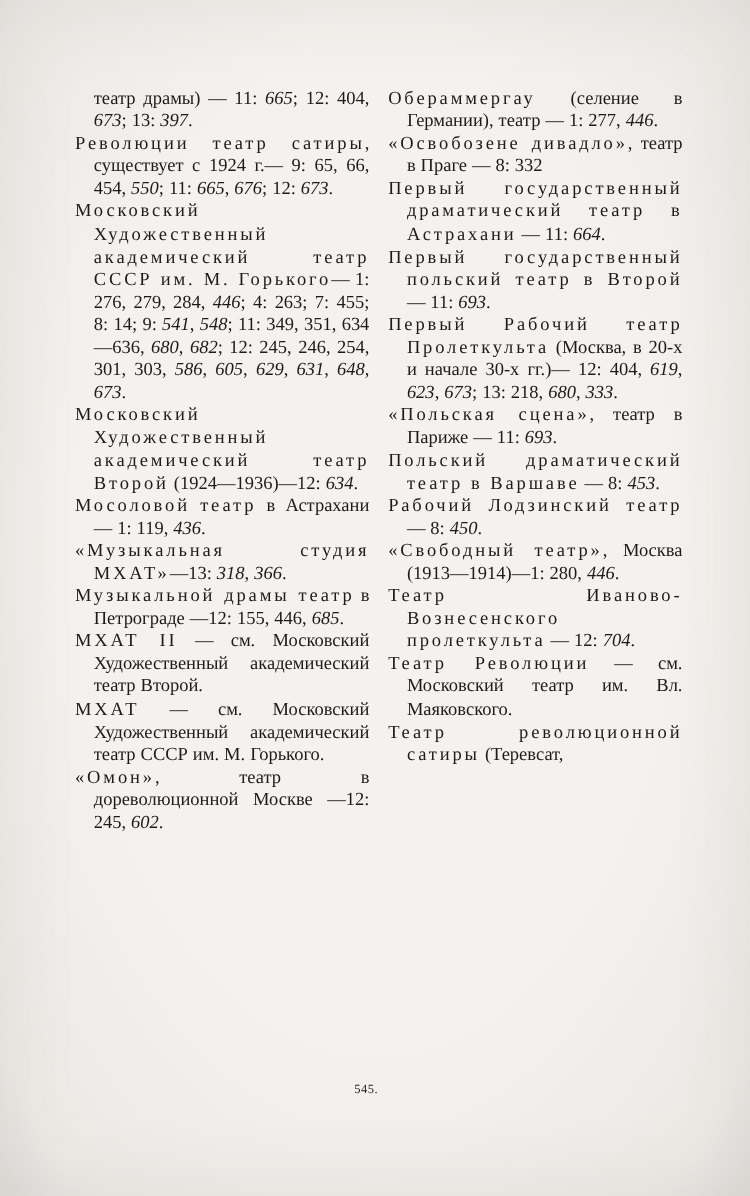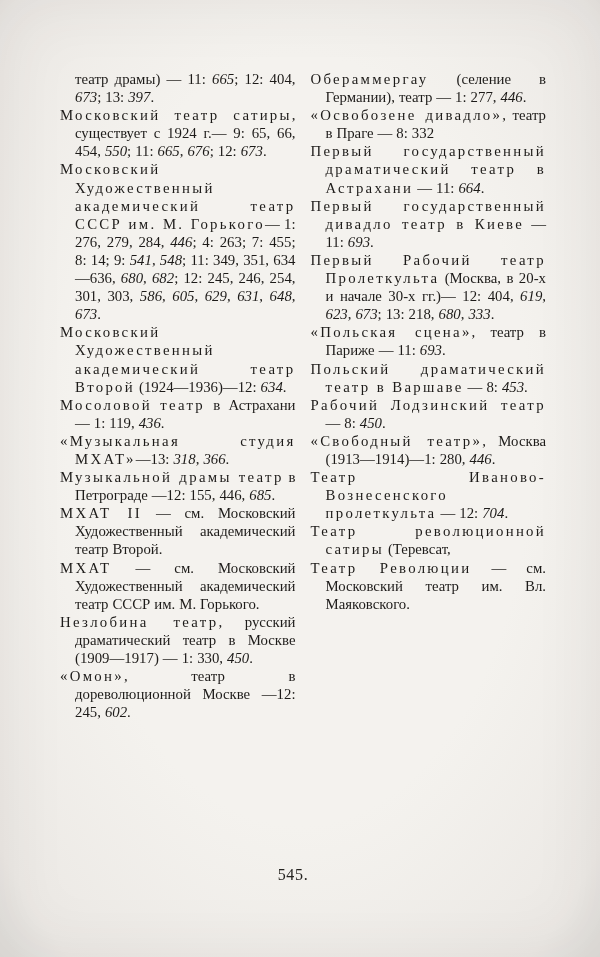--- a/index.html
+++ b/index.html
@@ -47,52 +47,51 @@
   }
   .it {
     font-style: italic;
   }
   .folio {
     position: absolute;
     left: 0;
     right: 14px;
     top: 866px;
     text-align: center;
-    font-size: 16px;
+    font-size: 10px;
     letter-spacing: 0.04em;
     color: #24221f;
   }
 </style>
 </head>
 <body>
 
 <div class="page">
   <div class="columns">
     <div class="col">
         <p class="entry cont"><span>театр драмы) — 11: </span><span class="it">665</span><span>; 12: 404, </span><span class="it">673</span><span>; 13: </span><span class="it">397</span><span>.</span></p>
-        <p class="entry"><span class="sp">Московский театр сатиры</span><span>, существует с 1924 г.— 9: 65, 66, 454, </span><span class="it">550</span><span>; 11: </span><span class="it">665</span><span>, </span><span class="it">676</span><span>; 12: </span><span class="it">673</span><span>.</span></p>
+        <p class="entry"><span class="sp">Революции театр сатиры</span><span>, существует с 1924 г.— 9: 65, 66, 454, </span><span class="it">550</span><span>; 11: </span><span class="it">665</span><span>, </span><span class="it">676</span><span>; 12: </span><span class="it">673</span><span>.</span></p>
         <p class="entry"><span class="sp">Московский Художественный академический театр СССР им. М. Горького</span><span>— 1: 276, 279, 284, </span><span class="it">446</span><span>; 4: 263; 7: 455; 8: 14; 9: </span><span class="it">541</span><span>, </span><span class="it">548</span><span>; 11: 349, 351, 634—636, </span><span class="it">680</span><span>, </span><span class="it">682</span><span>; 12: 245, 246, 254, 301, 303, </span><span class="it">586</span><span>, </span><span class="it">605</span><span>, </span><span class="it">629</span><span>, </span><span class="it">631</span><span>, </span><span class="it">648</span><span>, </span><span class="it">673</span><span>.</span></p>
         <p class="entry"><span class="sp">Московский Художественный академический театр Второй</span><span> (1924—1936)—12: </span><span class="it">634</span><span>.</span></p>
         <p class="entry"><span class="sp">Мосоловой театр в</span><span> Астрахани — 1: 119, </span><span class="it">436</span><span>.</span></p>
         <p class="entry"><span class="sp">«Музыкальная студия МХАТ»</span><span>—13: </span><span class="it">318</span><span>, </span><span class="it">366</span><span>.</span></p>
         <p class="entry"><span class="sp">Музыкальной драмы театр</span><span> в Петрограде —12: 155, 446, </span><span class="it">685</span><span>.</span></p>
         <p class="entry"><span class="sp">МХАТ II</span><span> — см. Московский Художественный академический театр Второй.</span></p>
         <p class="entry"><span class="sp">МХАТ</span><span> — см. Московский Художественный академический театр СССР им. М. Горького.</span></p>
-        <p class="entry"><span class="sp">Незлобина театр</span><span>, русский драматический театр в Москве (1909—1917) — 1: 330, </span><span class="it">450</span><span>.</span></p>
         <p class="entry"><span class="sp">«Омон»</span><span>, театр в дореволюционной Москве —12: 245, </span><span class="it">602</span><span>.</span></p>
       </div>
     <div class="col">
         <p class="entry"><span class="sp">Обераммергау</span><span> (селение в Германии), театр — 1: 277, </span><span class="it">446</span><span>.</span></p>
         <p class="entry"><span class="sp">«Освобозене дивадло»</span><span>, театр в Праге — 8: 332</span></p>
         <p class="entry"><span class="sp">Первый государственный драматический театр в Астрахани</span><span> — 11: </span><span class="it">664</span><span>.</span></p>
-        <p class="entry"><span class="sp">Первый государственный дивадло театр в Киеве</span><span> — 11: </span><span class="it">693</span><span>.</span></p>
+        <p class="entry"><span class="sp">Первый государственный польский театр в Второй</span><span> — 11: </span><span class="it">693</span><span>.</span></p>
         <p class="entry"><span class="sp">Первый Рабочий театр Пролеткульта</span><span> (Москва, в 20-х и начале 30-х гг.)— 12: 404, </span><span class="it">619</span><span>, </span><span class="it">623</span><span>, </span><span class="it">673</span><span>; 13: 218, </span><span class="it">680</span><span>, </span><span class="it">333</span><span>.</span></p>
         <p class="entry"><span class="sp">«Польская сцена»</span><span>, театр в Париже — 11: </span><span class="it">693</span><span>.</span></p>
         <p class="entry"><span class="sp">Польский драматический театр в Варшаве</span><span> — 8: </span><span class="it">453</span><span>.</span></p>
         <p class="entry"><span class="sp">Рабочий Лодзинский театр</span><span> — 8: </span><span class="it">450</span><span>.</span></p>
         <p class="entry"><span class="sp">«Свободный театр»</span><span>, Москва (1913—1914)—1: 280, </span><span class="it">446</span><span>.</span></p>
         <p class="entry"><span class="sp">Театр Иваново-Вознесенского пролеткульта</span><span> — 12: </span><span class="it">704</span><span>.</span></p>
+        <p class="entry"><span class="sp">Театр Революции</span><span> — см. Московский театр им. Вл. Маяковского.</span></p>
         <p class="entry"><span class="sp">Театр революционной сатиры</span><span> (Теревсат,</span></p>
-        <p class="entry"><span class="sp">Театр Революции</span><span> — см. Московский театр им. Вл. Маяковского.</span></p>
       </div>
   </div>
   <div class="folio">545.</div>
 </div>
 
 </body></html>

